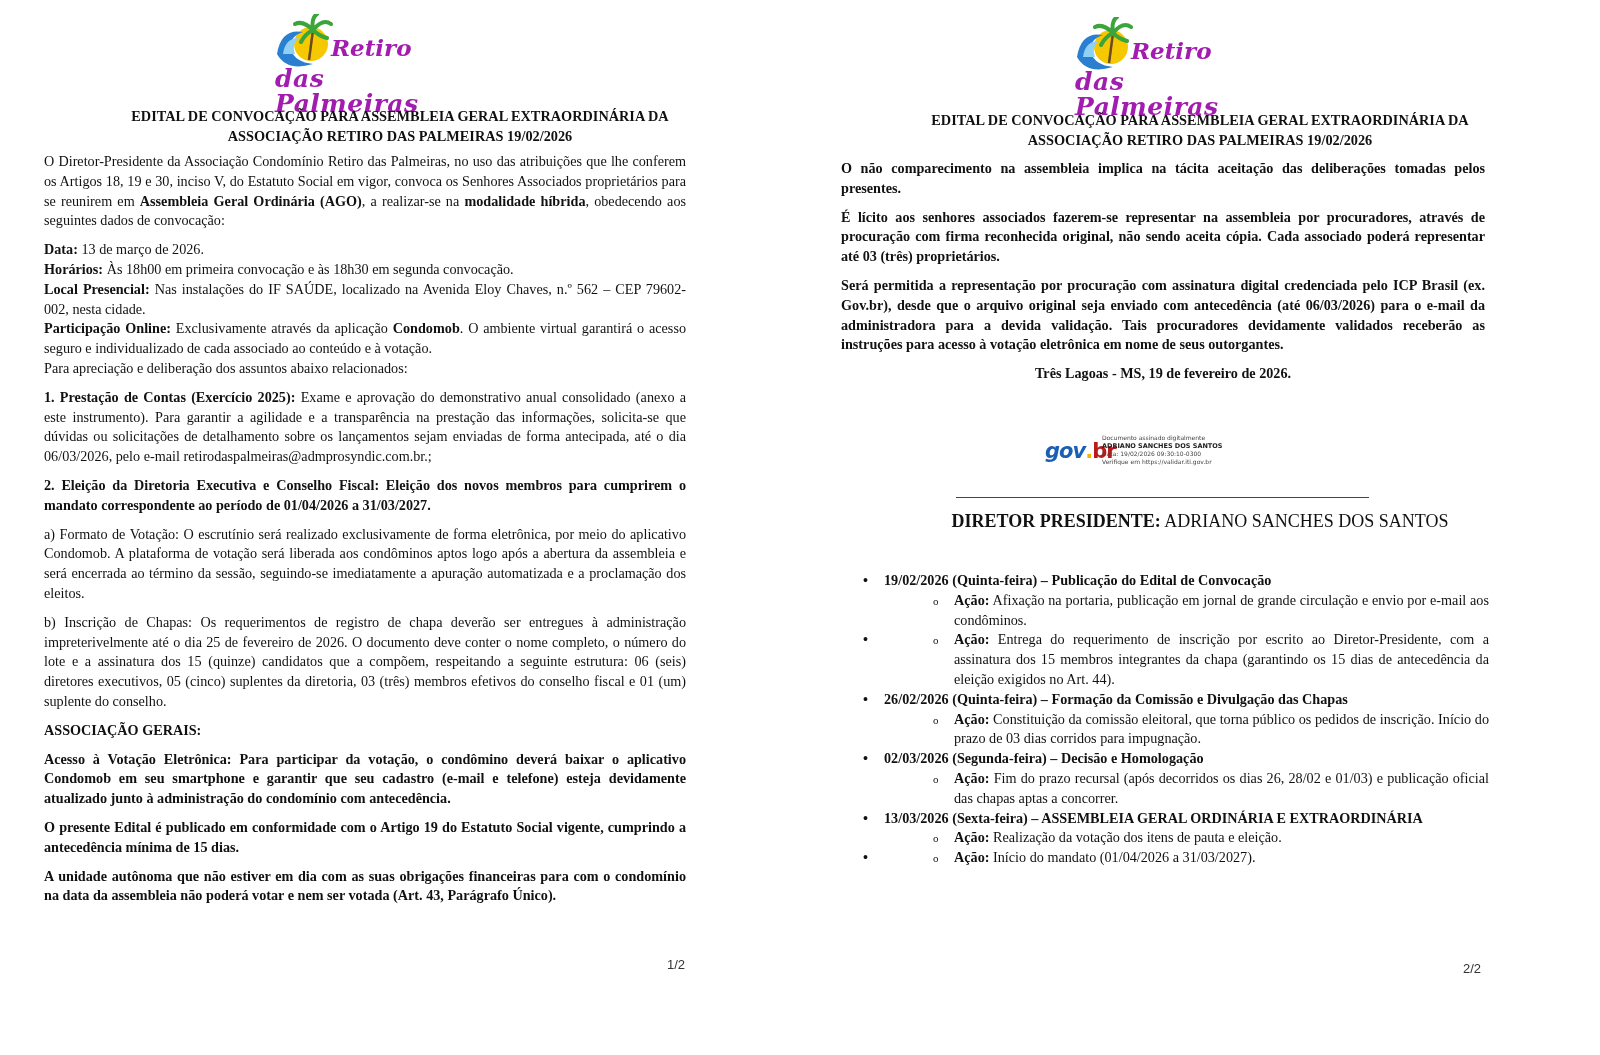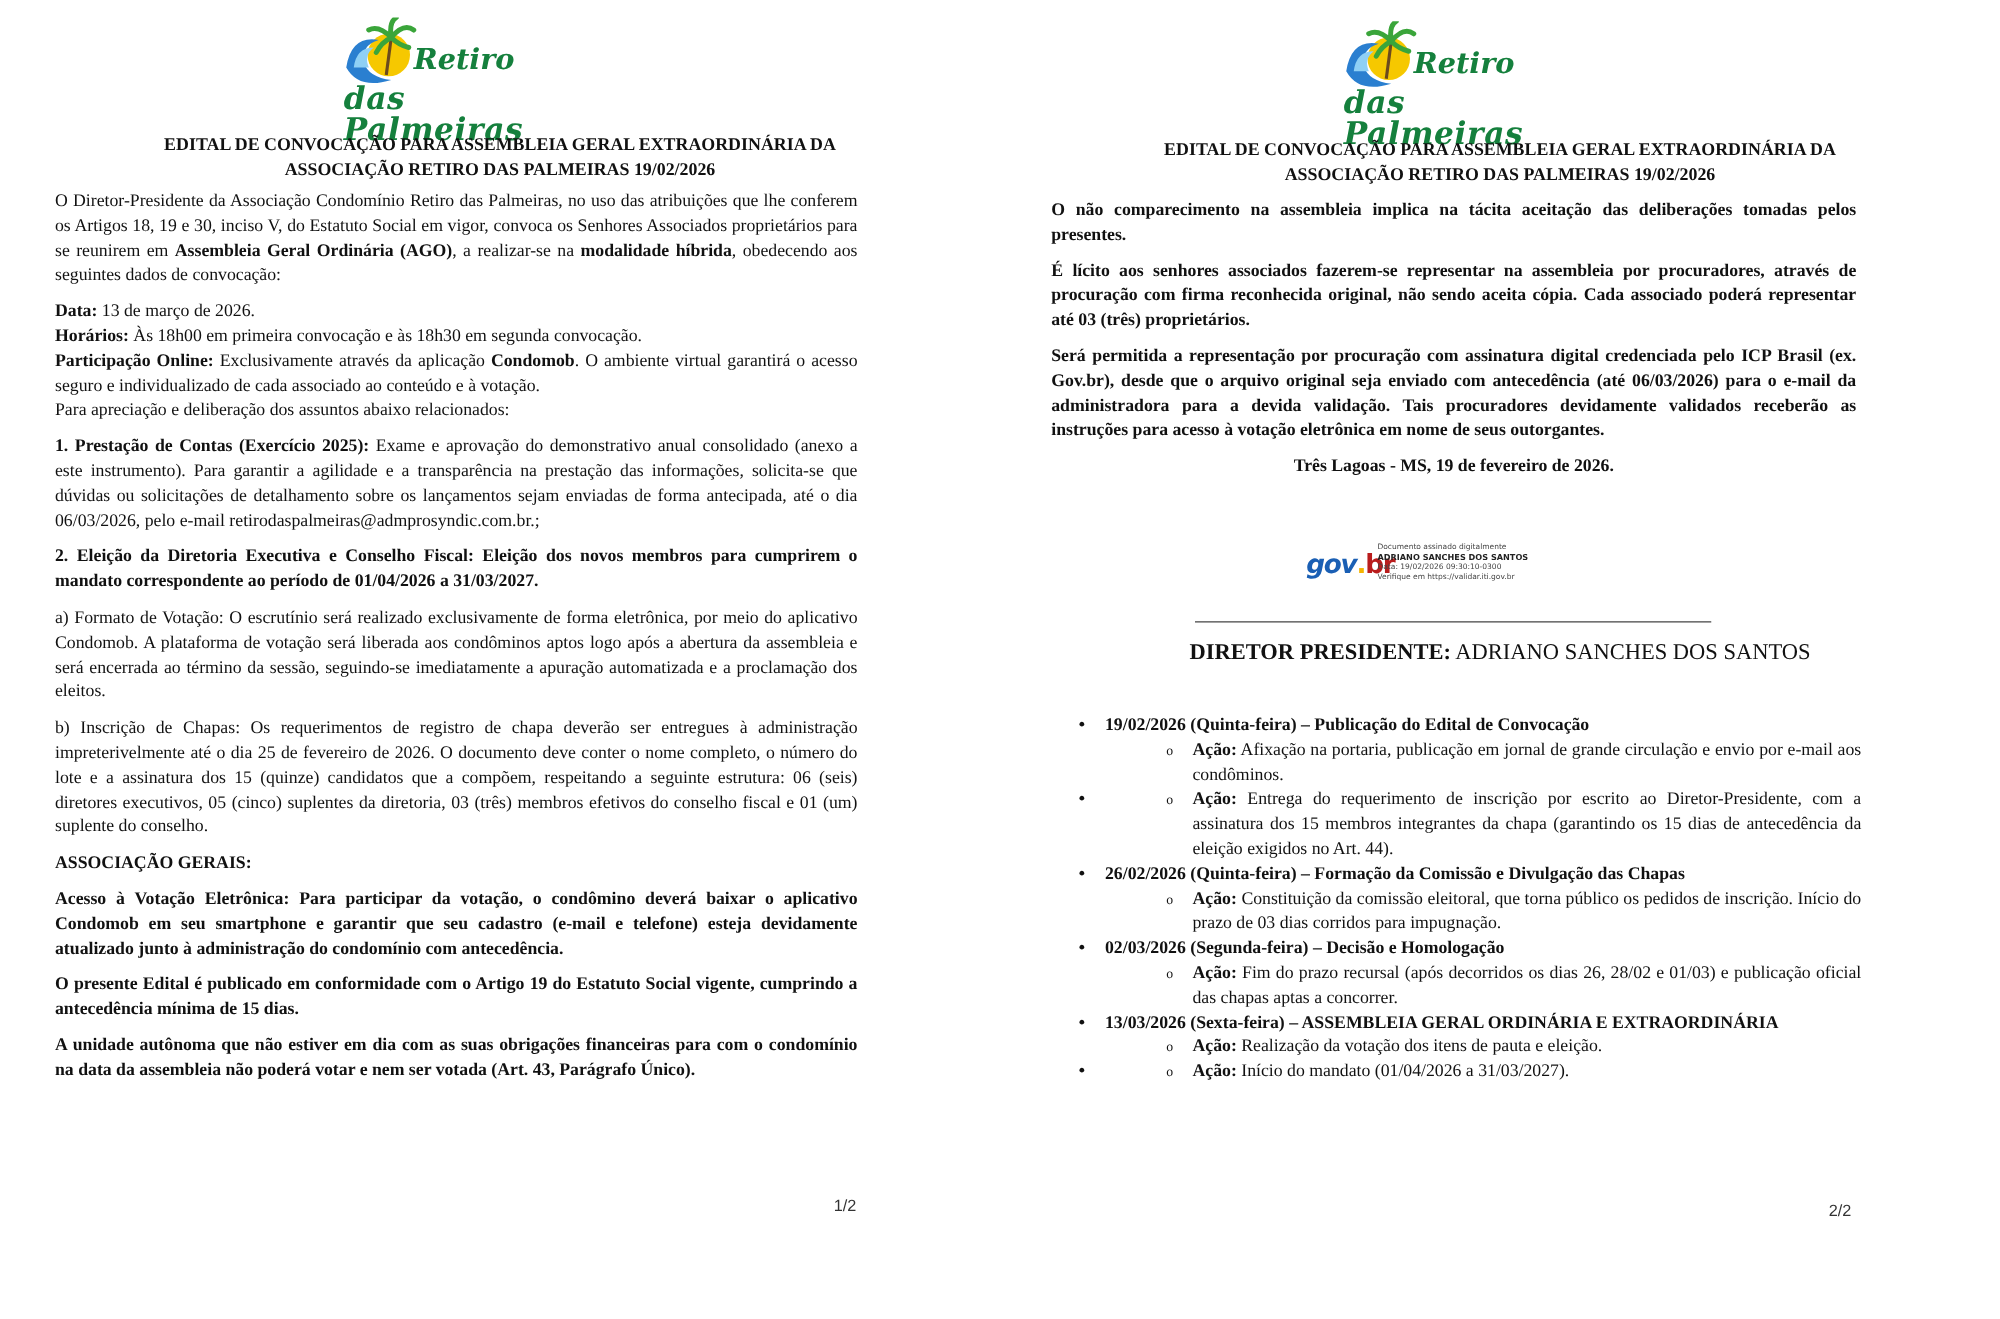--- a/index.html
+++ b/index.html
@@ -4,21 +4,21 @@
 <style>
   html,body{margin:0;padding:0;background:#ffffff;}
   body{width:1600px;height:1055px;position:relative;overflow:hidden;font-family:"Liberation Serif","DejaVu Serif",serif;color:#111;}
   .page{position:absolute;top:0;height:1055px;}
   #page1{left:0;width:800px;}
   #page2{left:800px;width:800px;}
   .logo{position:absolute;top:14px;width:200px;height:84px;}
   #page1 .logo{left:273px;}
   #page2 .logo{left:273px;top:17px;}
   .logo svg{position:absolute;left:0;top:0;}
-  .logo-text{position:absolute;font-family:"DejaVu Serif",serif;font-style:italic;font-weight:bold;color:#15803d;line-height:1;}
+  .logo-text{position:absolute;font-family:"DejaVu Serif",serif;font-style:italic;font-weight:bold;color:#a21caf;line-height:1;}
   .logo-l1{left:58px;top:22px;font-size:23px;}
   .logo-l2{left:2px;top:52px;font-size:25px;letter-spacing:0.5px;}
   .title{position:absolute;left:0;width:800px;top:106px;text-align:center;font-weight:bold;font-size:14.3px;line-height:20px;}
   #page2 .title{top:110px;}
   .body{position:absolute;left:44px;width:642px;top:152px;font-size:14.2px;line-height:19.8px;text-align:justify;}
   #page2 .body{left:41px;width:644px;top:159px;}
   .body p{margin:0 0 9px 0;}
   .body p.tight{margin:0;}
   .b{font-weight:bold;}
   .heading{font-weight:bold;margin:0 0 9px 0;}
@@ -66,20 +66,21 @@
   <div class="title">
     <div>EDITAL DE CONVOCAÇÃO PARA ASSEMBLEIA GERAL EXTRAORDINÁRIA DA</div>
     <div>ASSOCIAÇÃO RETIRO DAS PALMEIRAS 19/02/2026</div>
   </div>
 
   <div class="body">
     <p><span>O Diretor-Presidente da Associação Condomínio Retiro das Palmeiras, no uso das atribuições que lhe conferem os Artigos 18, 19 e 30, inciso V, do Estatuto Social em vigor, convoca os Senhores Associados proprietários para se reunirem em </span><span class="b">Assembleia Geral Ordinária (AGO)</span><span>, a realizar-se na </span><span class="b">modalidade híbrida</span><span>, obedecendo aos seguintes dados de convocação:</span></p>
 
     <p class="tight"><span class="b">Data:</span><span> 13 de março de 2026.</span></p>
     <p class="tight"><span class="b">Horários:</span><span> Às 18h00 em primeira convocação e às 18h30 em segunda convocação.</span></p>
+    <p class="tight"><span class="b">Local Presencial:</span><span> Nas instalações do IF SAÚDE, localizado na Avenida Eloy Chaves, n.º 562 – CEP 79602-002, nesta cidade.</span></p>
     <p class="tight"><span class="b">Participação Online:</span><span> Exclusivamente através da aplicação </span><span class="b">Condomob</span><span>. O ambiente virtual garantirá o acesso seguro e individualizado de cada associado ao conteúdo e à votação.</span></p>
     <p>Para apreciação e deliberação dos assuntos abaixo relacionados:</p>
 
 
     <p><span class="b">1. Prestação de Contas (Exercício 2025):</span><span> Exame e aprovação do demonstrativo anual consolidado (anexo a este instrumento). Para garantir a agilidade e a transparência na prestação das informações, solicita-se que dúvidas ou solicitações de detalhamento sobre os lançamentos sejam enviadas de forma antecipada, até o dia 06/03/2026, pelo e-mail retirodaspalmeiras@admprosyndic.com.br.;</span></p>
     <p class="b">2. Eleição da Diretoria Executiva e Conselho Fiscal: Eleição dos novos membros para cumprirem o mandato correspondente ao período de 01/04/2026 a 31/03/2027.</p>
     <p>a) Formato de Votação: O escrutínio será realizado exclusivamente de forma eletrônica, por meio do aplicativo Condomob. A plataforma de votação será liberada aos condôminos aptos logo após a abertura da assembleia e será encerrada ao término da sessão, seguindo-se imediatamente a apuração automatizada e a proclamação dos eleitos.</p>
     <p>b) Inscrição de Chapas: Os requerimentos de registro de chapa deverão ser entregues à administração impreterivelmente até o dia 25 de fevereiro de 2026. O documento deve conter o nome completo, o número do lote e a assinatura dos 15 (quinze) candidatos que a compõem, respeitando a seguinte estrutura: 06 (seis) diretores executivos, 05 (cinco) suplentes da diretoria, 03 (três) membros efetivos do conselho fiscal e 01 (um) suplente do conselho.</p>
 
     <p class="heading">ASSOCIAÇÃO GERAIS:</p>

